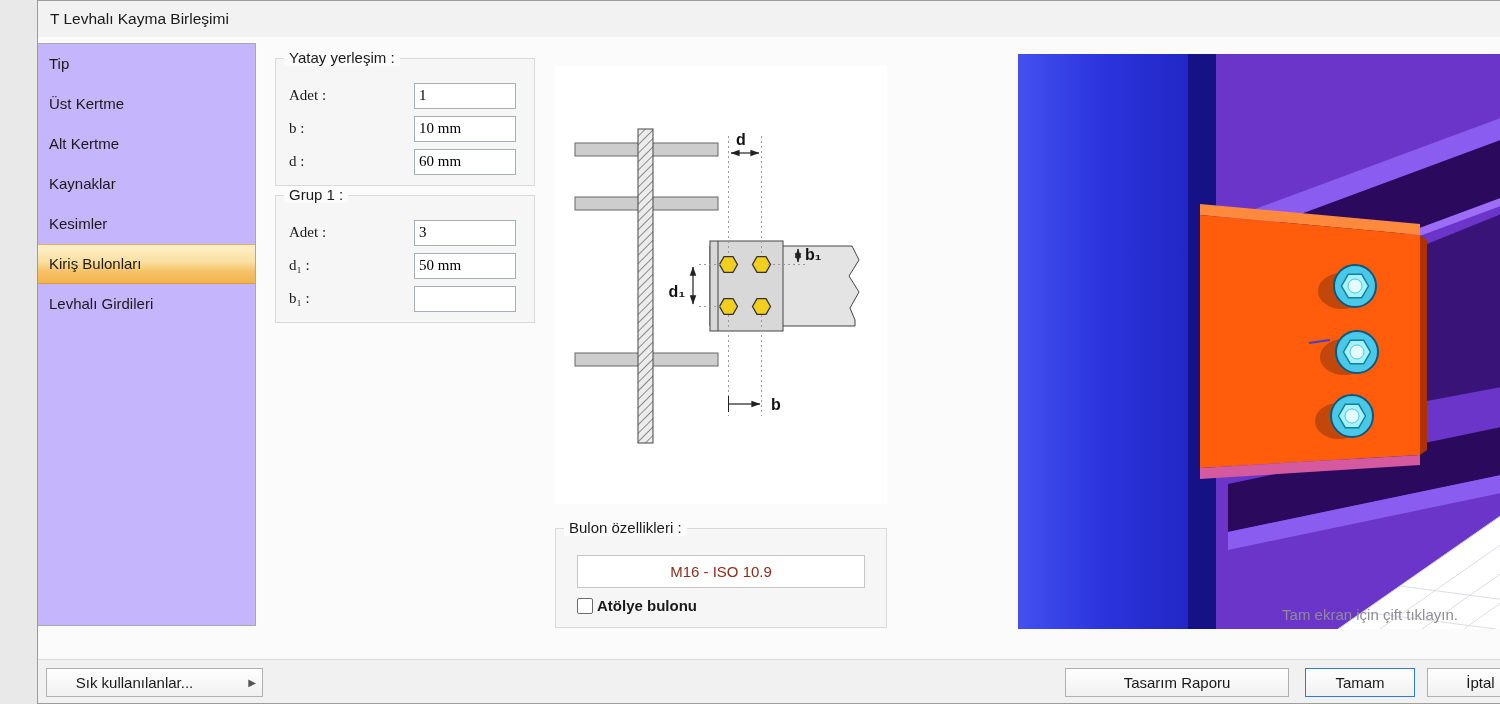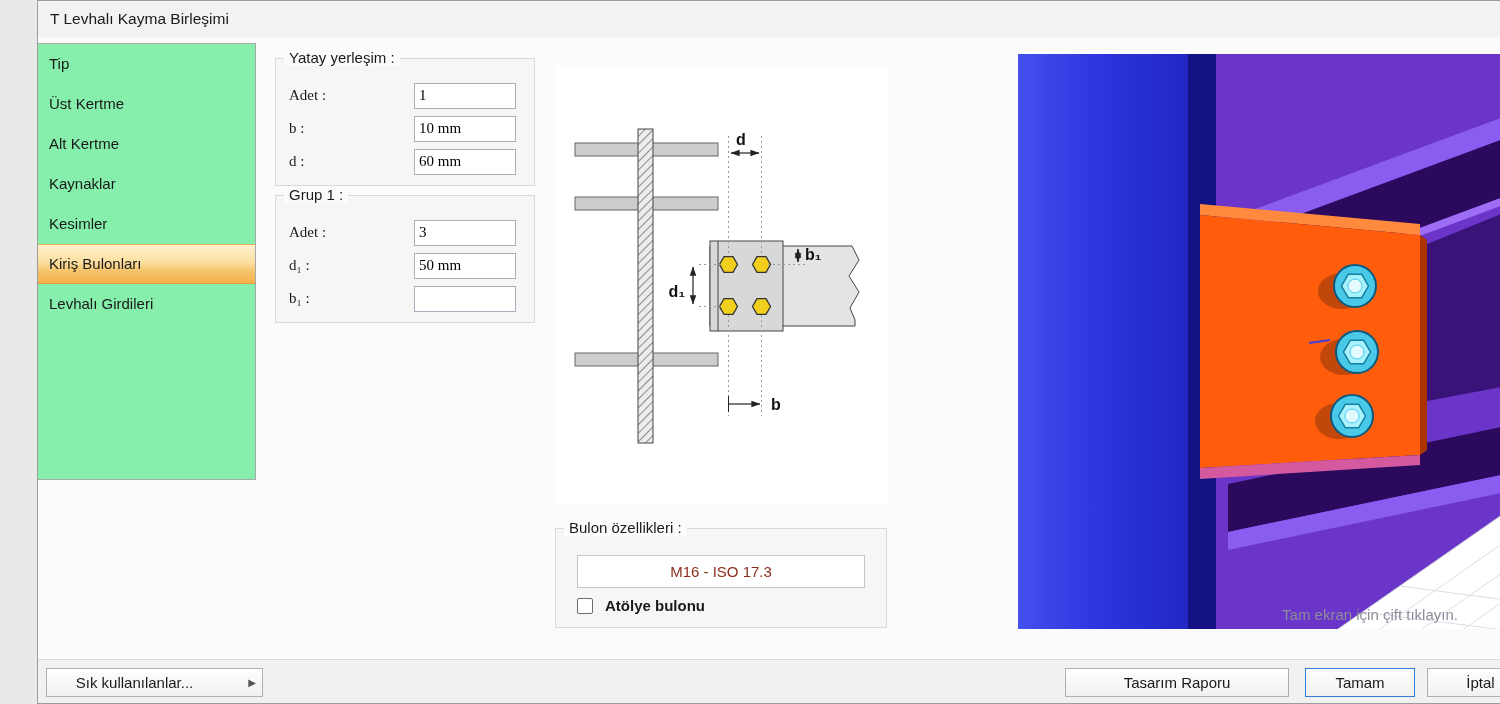--- a/index.html
+++ b/index.html
@@ -11,22 +11,22 @@
     background:#fbfbfb; border:1px solid #9c9c9c; overflow:hidden;margin-left:37px;
   }
 
   
   .titlebar { position:absolute; left:0; top:0; width:100%; height:36px; background:#f2f2f2; }
   .window-title { position:absolute; left:12px; top:0; line-height:36px; font-size:15.5px; color:#1b1b1b; }
   .close-button { position:absolute; right:8px; top:4px; width:32px; height:28px; border:none; background:transparent;
     display:flex; align-items:center; justify-content:center; font-size:18px; color:#222; cursor:pointer; }
 
   
-  .sidebar { position:absolute; left:0; top:42px; width:218px; height:437px;
-    background:#86efac; border:1px solid #a9a9a9; border-left:none; }
+  .sidebar { position:absolute; left:0; top:42px; width:218px; height:583px;
+    background:#c4b5fd; border:1px solid #a9a9a9; border-left:none; }
   .sidebar-item { height:40px; line-height:40px; padding-left:11px; font-size:15px; cursor:default; }
   .sidebar-item.selected {
     background:linear-gradient(to bottom,#fff0cd 0%,#fbdfa0 45%,#f6c268 70%,#f3b34c 100%);
     border-top:1px solid #eeb055; border-bottom:1px solid #e29a35; line-height:38px;
   }
 
   
   .groupbox { position:absolute; border:1px solid #d9d9d9; background:#f6f6f6; }
   .groupbox-legend { position:absolute; top:-10px; left:8px; padding:0 5px; background:#fbfbfb; font-size:15px; white-space:nowrap; }
   #fs-horizontal { left:237px; top:57px; width:260px; height:128px; }
@@ -39,21 +39,21 @@
 
   
   #diagram { position:absolute; left:517px; top:65px; width:332px; height:438px; background:#ffffff; }
   #diagram svg text { font-family:"Liberation Sans","DejaVu Sans",sans-serif; font-weight:bold; font-size:16px; fill:#111; }
 
   
   #fs-bolt { left:517px; top:527px; width:332px; height:100px;padding-left:48px; }
   .bolt-grade-button { position:absolute; left:21px; top:26px; width:288px; height:33px;
     background:#ffffff; border:1px solid #c6c6c6; font-size:15px; font-family:inherit;
     color:#8b2e1a; cursor:pointer; }
-  .workshop-row { position:absolute; left:21px; top:68px; display:flex; align-items:center; gap:12px; }
+  .workshop-row { position:absolute; left:21px; top:68px; display:flex; align-items:center; gap:4px; }
   .checkbox { width:16px; height:16px; border:1px solid #6b6b6b; background:#fff; border-radius:2px; cursor:pointer; }
   .workshop-label { font-size:15px; font-weight:700; }
 
   
   #viewer { position:absolute; left:980px; top:53px; width:488px; height:575px; cursor:pointer; overflow:hidden; }
   #viewer svg text { font-family:"Liberation Sans","DejaVu Sans",sans-serif; }
 
   
   .footer { position:absolute; left:0; bottom:0; width:100%; height:44px;
     background:#f1f1f1; border-top:1px solid #dadada; }
@@ -183,21 +183,21 @@
 
       <text x="186" y="79" text-anchor="middle">d</text>
       <text x="250" y="194" text-anchor="start">b₁</text>
       <text x="130" y="231" text-anchor="end">d₁</text>
       <text x="216" y="344" text-anchor="start">b</text>
     </svg>
   </div>
 
   <div class="groupbox" id="fs-bolt">
     <span class="groupbox-legend">Bulon özellikleri :</span>
-    <button class="bolt-grade-button">M16 - ISO 17.3</button>
+    <button class="bolt-grade-button">M16 - ISO 10.9</button>
     <div class="workshop-row">
       <span class="checkbox"></span>
       <span class="workshop-label">Atölye bulonu</span>
     </div>
   </div>
 
   <div id="viewer">
     <svg viewBox="0 0 488 575" width="488" height="575">
       <defs>
         <linearGradient id="blu" x1="0" y1="0" x2="1" y2="0">

